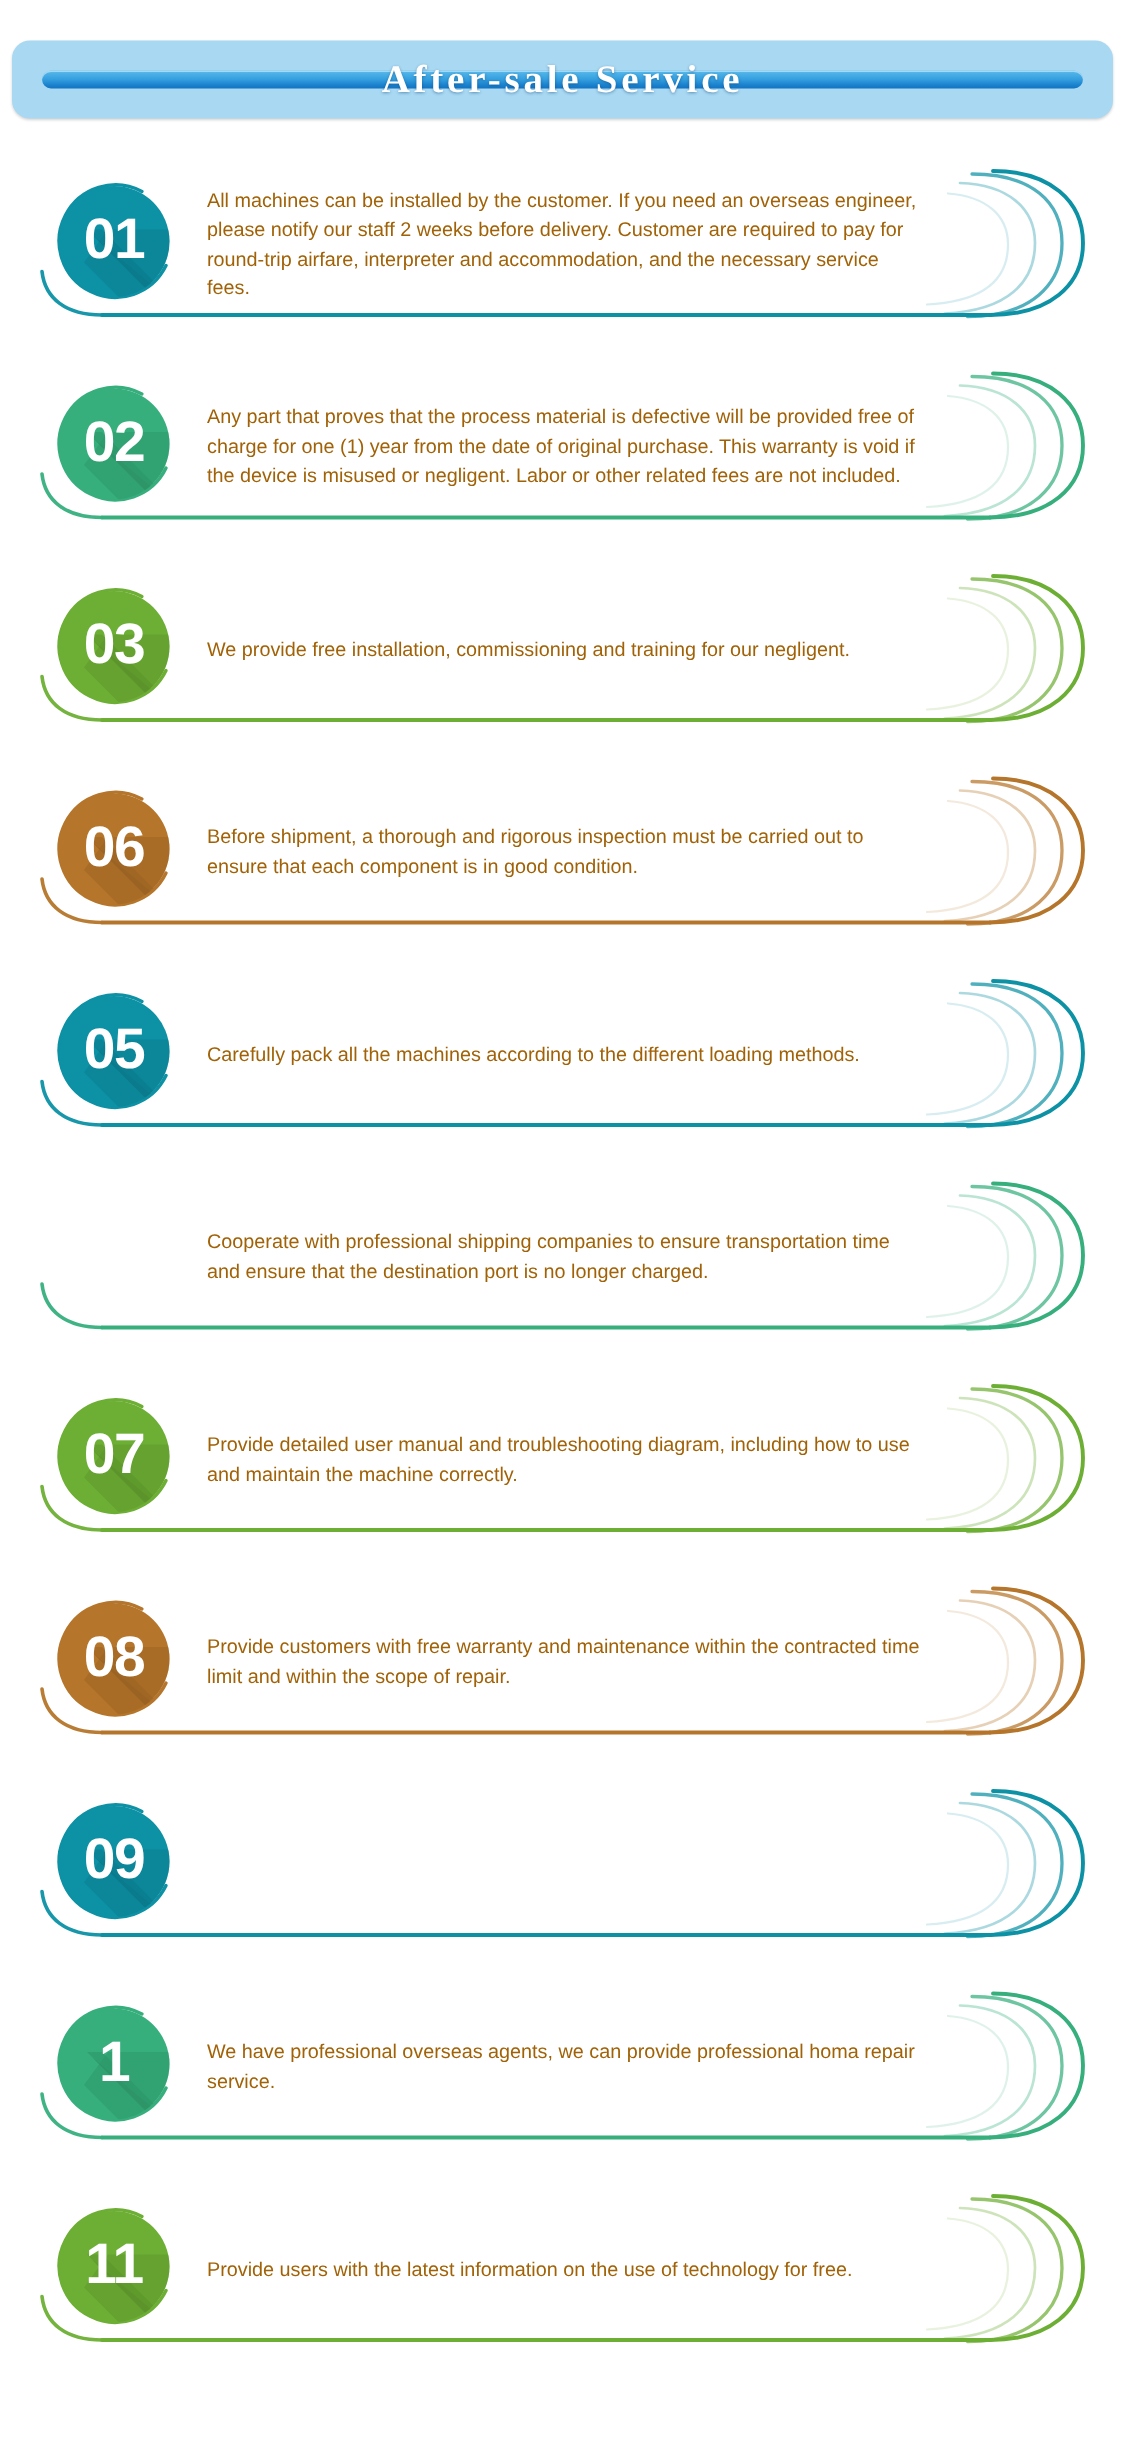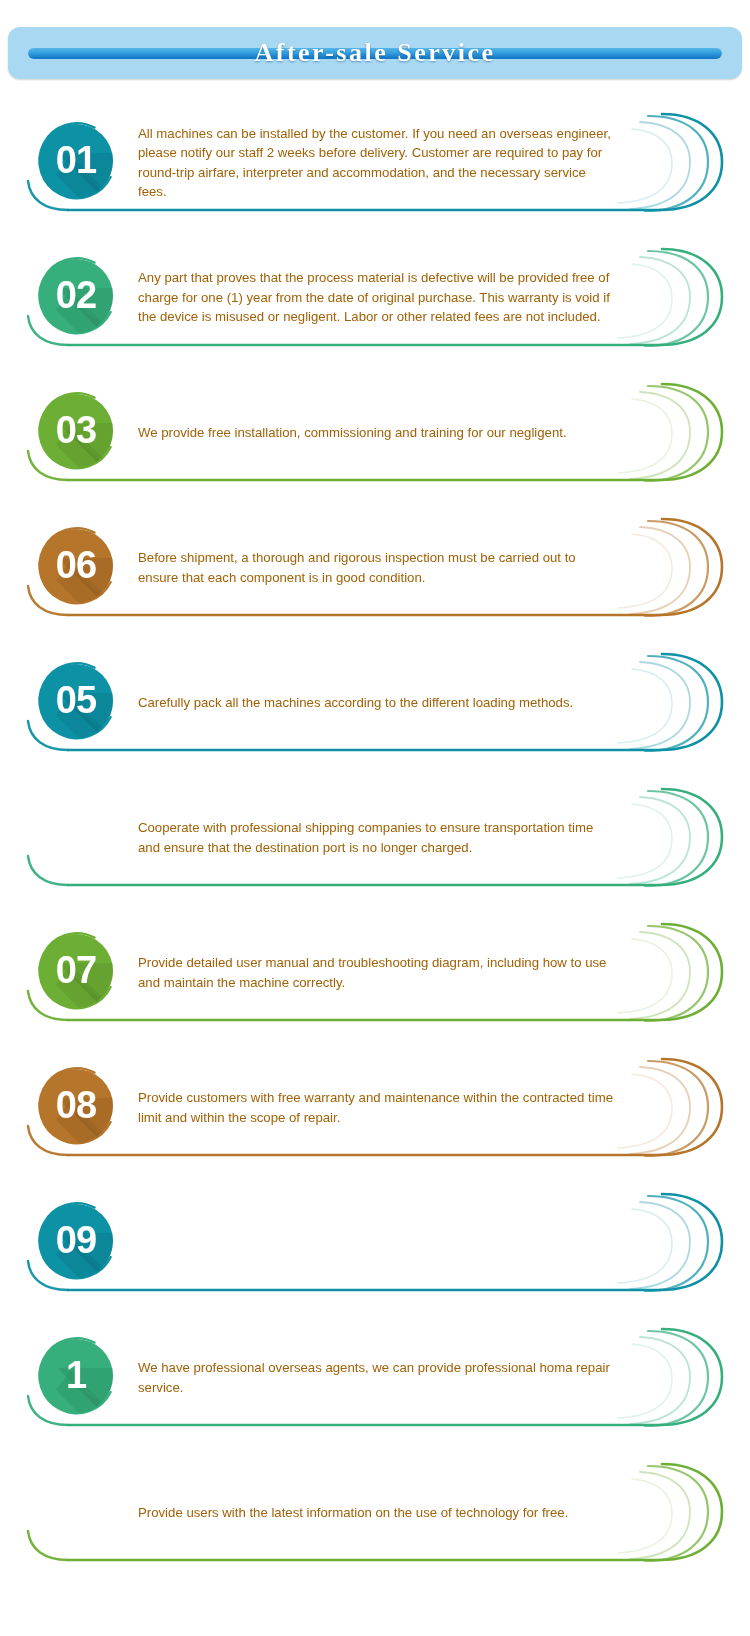--- a/index.html
+++ b/index.html
@@ -392,15 +392,32 @@
     </div>
     <div class="item">
       <svg class="item-frame" viewBox="0 0 750 135">
         <path d="M 68 115 L 660 115" fill="none" stroke="#6daf34" stroke-width="2.6" stroke-linecap="round"></path>
         <path d="M 660 115 C 700 115 722 95 722 67 C 722 39 700 19 662 19" fill="none" stroke="#6daf34" stroke-width="2.6" stroke-linecap="round"></path>
         <path d="M 645 116 C 688 116 708 94 708 67 C 708 40 688 21 648 21" fill="none" stroke="#6daf34" stroke-width="2.2" stroke-linecap="round" opacity="0.72"></path>
         <path d="M 630 114 C 672 112 690 93 690 67 C 690 44 672 28 640 27" fill="none" stroke="#6daf34" stroke-width="1.8" stroke-linecap="round" opacity="0.34"></path>
         <path d="M 618 108 C 656 106 672 91 672 68 C 672 49 658 36 632 34" fill="none" stroke="#6daf34" stroke-width="1.5" stroke-linecap="round" opacity="0.16"></path>
         <path d="M 68 115 C 44 115 30 104 28 86" fill="none" stroke="#6daf34" stroke-width="2.4" stroke-linecap="round" opacity="0.95"></path>
       </svg>
+      <div class="badge">
+        <svg width="96" height="96" viewBox="0 0 96 96">
+          <defs>
+            <clipPath id="clip-it10">
+              <circle cx="48" cy="48" r="37"></circle>
+            </clipPath>
+          </defs>
+          <path d="M 76 22 A 37.5 37.5 0 1 0 76 74" fill="none" stroke="#6daf34" stroke-width="2.3" stroke-linecap="round" transform="rotate(-18 48 48)"></path>
+          <circle cx="48" cy="48" r="37" fill="#6daf34"></circle>
+          <g clip-path="url(#clip-it10)">
+            <path d="M 34 44 L 96 106 L 96 0 L 96 96 Z" fill="#5b932b" opacity="0.78"></path>
+            <path d="M 30 40 L 96 106 L 96 96 L 40 40 Z" fill="#5b932b" opacity="0.55"></path>
+            <path d="M 28 62 L 62 96 L 96 96 L 96 40 L 44 40 Z" fill="#5b932b" opacity="0.45"></path>
+          </g>
+        </svg>
+        <span class="badge-num">11</span>
+      </div>
       <div class="item-text">Provide users with the latest information on the use of technology for free.</div>
     </div>
   </div>
 
 </body></html>

